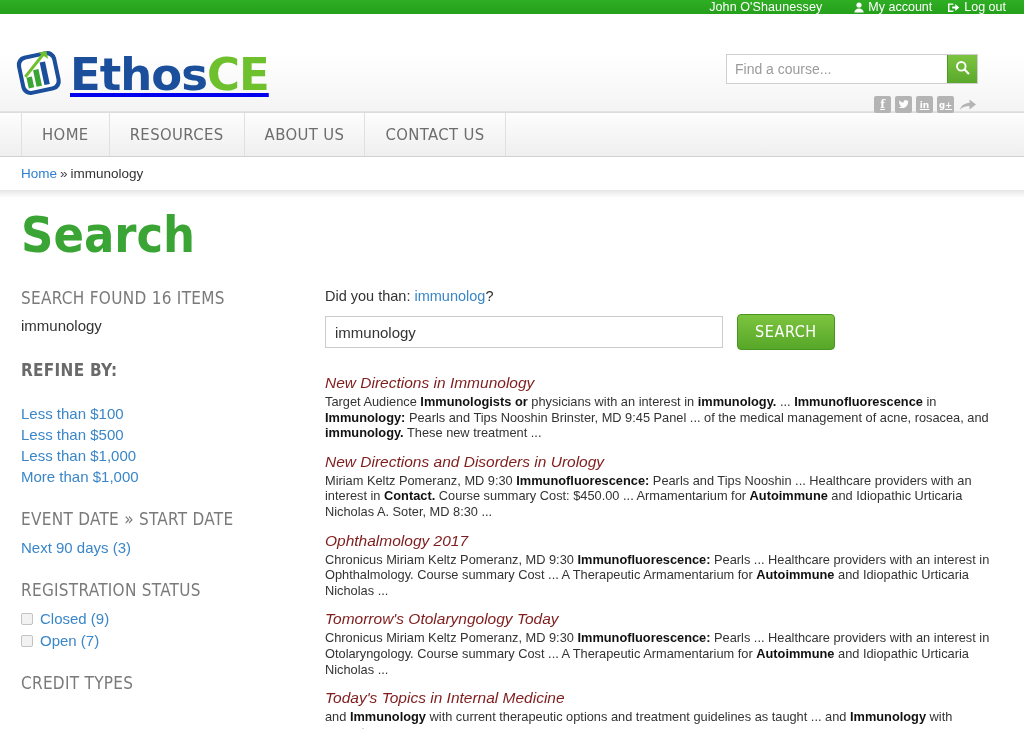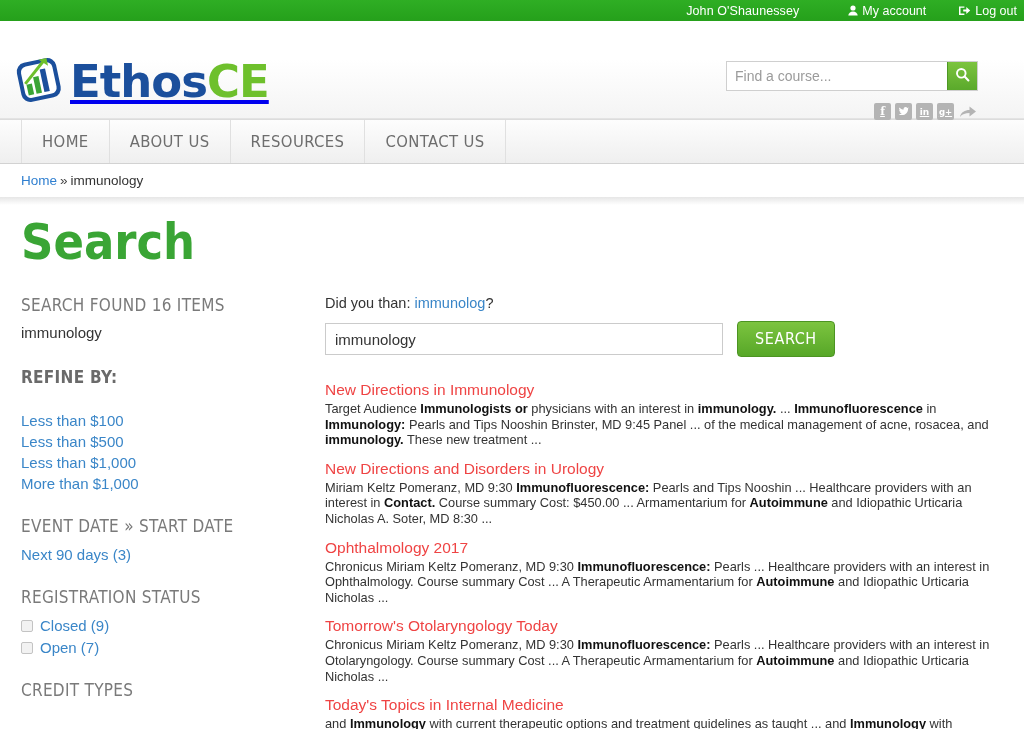--- a/index.html
+++ b/index.html
@@ -7,29 +7,28 @@
   html, body {
     margin: 0; padding: 0;
     width: 1024px; height: 729px;
     overflow: hidden;
     background: #ffffff;
     font-family: "Liberation Sans", sans-serif;
   }
 
   
   .topbar {
-    height: 21px;
+    height: 14px;
     background: #2aa720;
     background: linear-gradient(to bottom, #2fae24 0%, #25a01b 100%);
     display: flex;
     align-items: center;
     justify-content: flex-end;
-    padding-right: 7px;
+    padding-right: 18px;
     color: #ffffff;
-    gap: 17px;
   }
   .topbar .user-name {
     font-size: 12.5px;
     color: #ffffff;
     margin-right: 16px;
     letter-spacing: .1px;
   }
   .topbar a {
     color: #ffffff;
     text-decoration: none;
@@ -255,21 +254,21 @@
     cursor: pointer;
   }
 
   .result { margin-bottom: 11px; }
   .result h3 {
     margin: 0 0 1px 0;
     font-size: 15.5px;
     font-weight: normal;
     line-height: 20px;
   }
-  .result h3 a { color: #ef4444; text-decoration: none; }
+  .result h3 a { color: #7f1d1d; text-decoration: none; font-style: italic; }
   .result p {
     margin: 0;
     font-size: 12.8px;
     line-height: 15.6px;
     color: #333;
     max-width: 667px;
   }
   .result p b { font-weight: bold; color: #111; }
 </style>
 </head>
@@ -339,22 +338,22 @@
     <span class="s-ico s-share">
       <svg width="18" height="15" viewBox="0 0 18 15">
           <path d="M1 13c1-5 5-7 9.5-7V2.5L17 7.5l-6.5 5V9C6.5 9 3 10 1 13z" fill="#b4b4b4"></path>
         </svg>
     </span>
   </div>
 </div>
 
 <div class="mainnav">
   <a href="#">Home</a>
+  <a href="#">Resources</a>
   <a href="#">About us</a>
-  <a href="#">Resources</a>
   <a href="#">Contact us</a>
 </div>
 
 <div class="breadcrumb">
   <a href="#">Home</a>
   <span class="sep">»</span>
   <span>immunology</span>
 </div>
 <div class="bc-shadow"></div>
 

